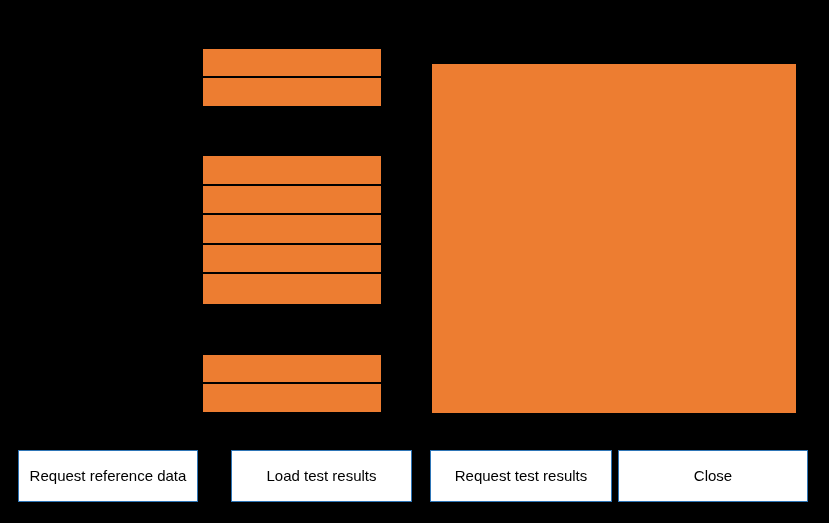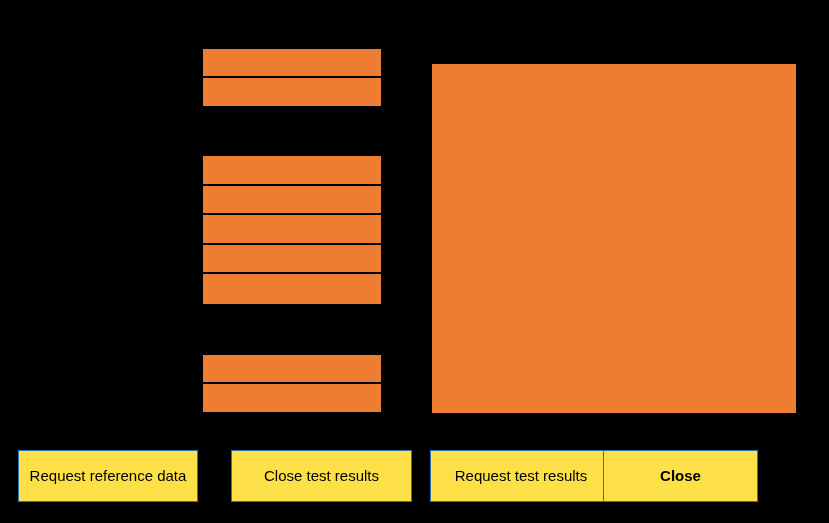--- a/index.html
+++ b/index.html
@@ -85,40 +85,40 @@
     position: absolute;
     left: 0;
     top: 448px;
     width: 829px;
     height: 56px;
   }
   .action-button {
     position: absolute;
     top: 2px;
     height: 52px;
-    background: #fde047;
+    background: #ffffff;
     border: 1px solid #2E75B6;
     box-sizing: border-box;
     color: #000000;
     font-family: "Liberation Sans", sans-serif;
     font-size: 15px;
     line-height: 1.22;
     text-align: center;
     display: flex;
     align-items: center;
     justify-content: center;
     padding: 0 6px;
     cursor: pointer;
     -webkit-user-select: none;
     user-select: none;
   }
   .action-button.btn-0 { left: 18px;  width: 180px; }
   .action-button.btn-1 { left: 231px; width: 181px; }
   .action-button.btn-2 { left: 430px; width: 182px; }
-  .action-button.btn-3 { left: 603px; width: 155px; font-weight: bold; }
+  .action-button.btn-3 { left: 618px; width: 190px; }
 </style>
 </head>
 <body>
 
 <div class="canvas">
 
   <div class="field-group group-1">
     <div class="field-row">
       <span class="field-value"></span>
     </div>
@@ -153,18 +153,18 @@
       <span class="field-value"></span>
     </div>
   </div>
 
   <div class="preview-panel">
     <span class="preview-content"></span>
   </div>
 
   <div class="button-bar">
     <div class="action-button btn-0">Request reference data</div>
-    <div class="action-button btn-1">Close test results</div>
+    <div class="action-button btn-1">Load test results</div>
     <div class="action-button btn-2">Request test results</div>
     <div class="action-button btn-3">Close</div>
   </div>
 
 </div>
 
 </body></html>

